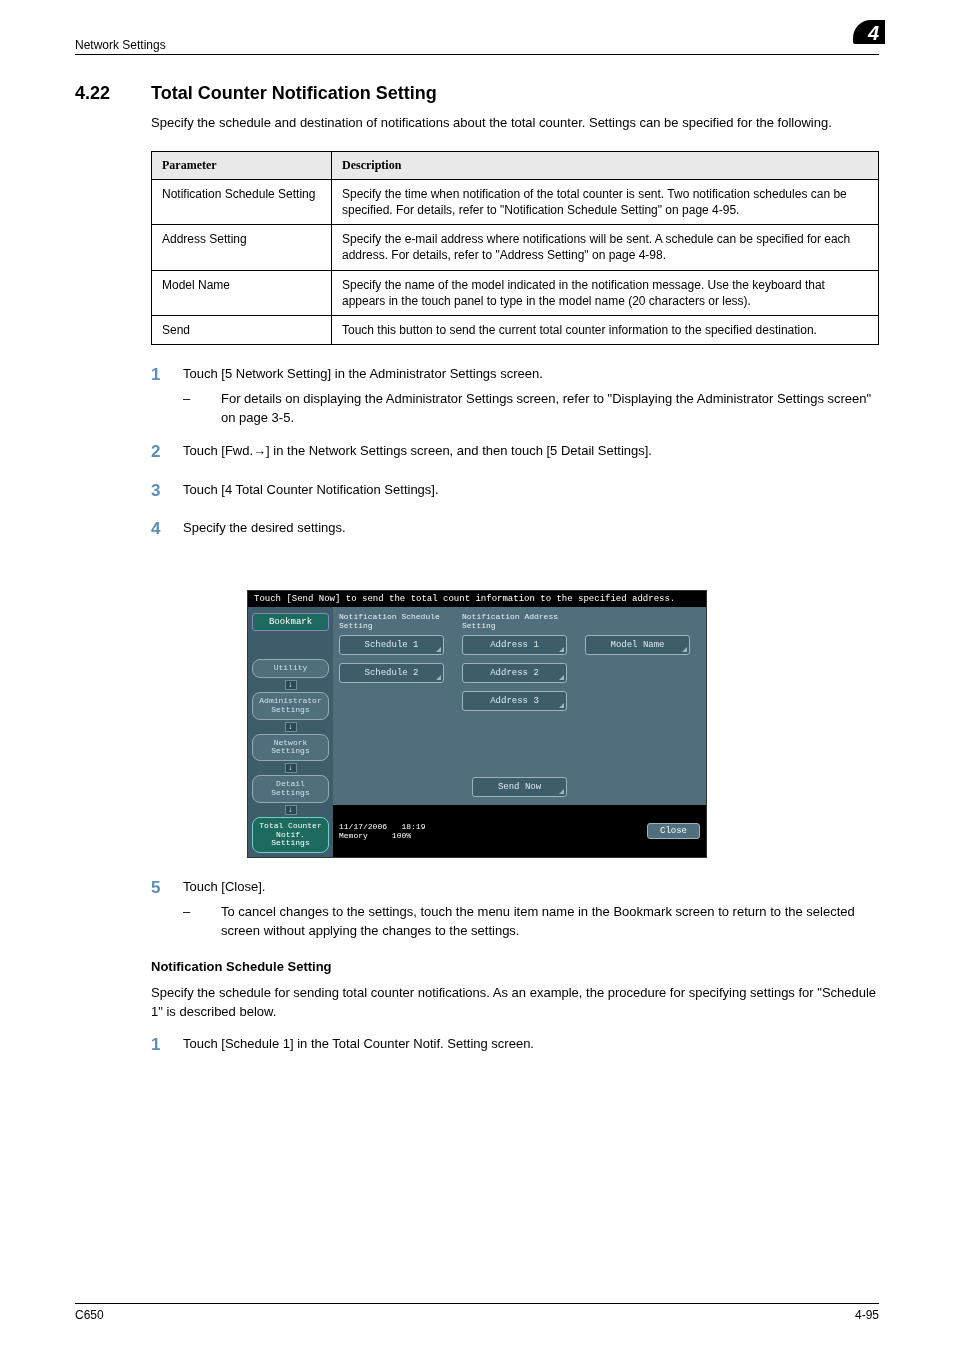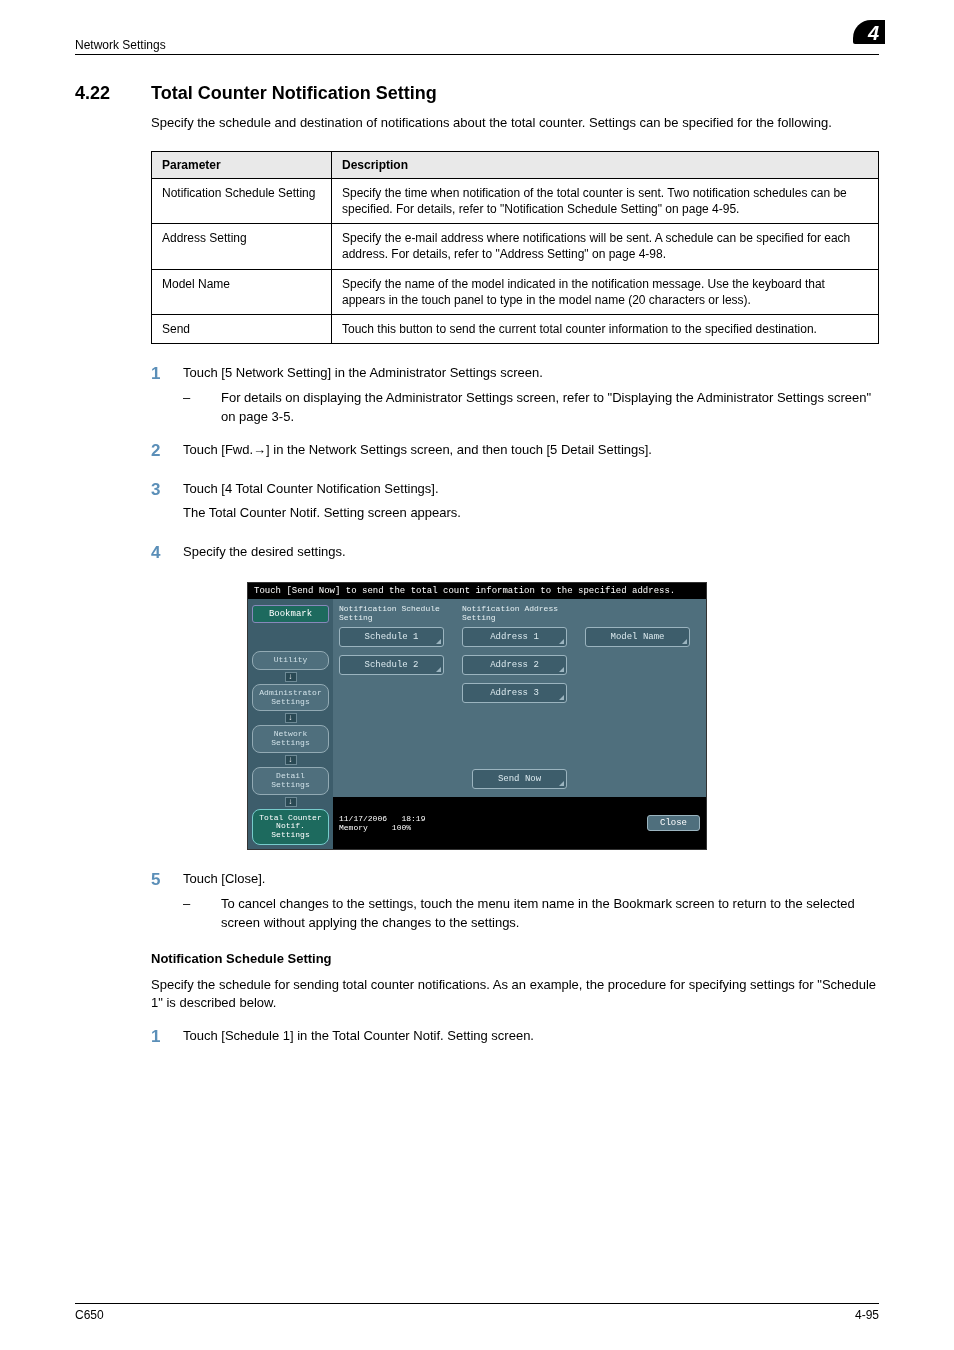--- a/index.html
+++ b/index.html
@@ -63,20 +63,21 @@
       margin-left: 76px;
       width: calc(100% - 76px);
     }
     table.param th {
       background: #e9e9e9;
       text-align: left;
       padding: 6px 10px;
       border: 1px solid #000;
       font-weight: bold;
       font-size: 12px;
+      font-family: Liberation Serif, serif;
     }
     table.param td {
       border: 1px solid #000;
       padding: 6px 10px;
       font-size: 12px;
       line-height: 1.35;
       vertical-align: top;
     }
     table.param td:first-child { width: 180px; }
     .step {
@@ -105,20 +106,21 @@
     .sub-heading { font-weight: bold; font-size: 13px; margin: 18px 0 10px 76px; }
     .screenshot-wrap { display: flex; justify-content: center; margin: 6px 0 20px 0; }
     
     .panel {
       width: 460px;
       font-family: "Courier New", monospace;
       font-size: 9px;
       color: #fff;
       background: #3d5d6b;
       border: 1px solid #333;
+      margin-top: 32px;
     }
     .panel-top {
       background: #000;
       color: #fff;
       font-size: 9px;
       padding: 3px 6px;
     }
     .panel-body { display: flex; }
     .panel-left {
       width: 85px;
@@ -302,21 +304,20 @@
   <div class="step-num">2</div>
   <div class="step-body">
     <p>Touch [Fwd.→] in the Network Settings screen, and then touch [5 Detail Settings].</p>
   </div>
 </div>
 
 <div class="step">
   <div class="step-num">3</div>
   <div class="step-body">
     <p>Touch [4 Total Counter Notification Settings].</p>
-    <p>The Total Counter Notif. Setting screen appears.</p>
   </div>
 </div>
 
 <div class="step">
   <div class="step-num">4</div>
   <div class="step-body">
     <p>Specify the desired settings.</p>
   </div>
 </div>
 

